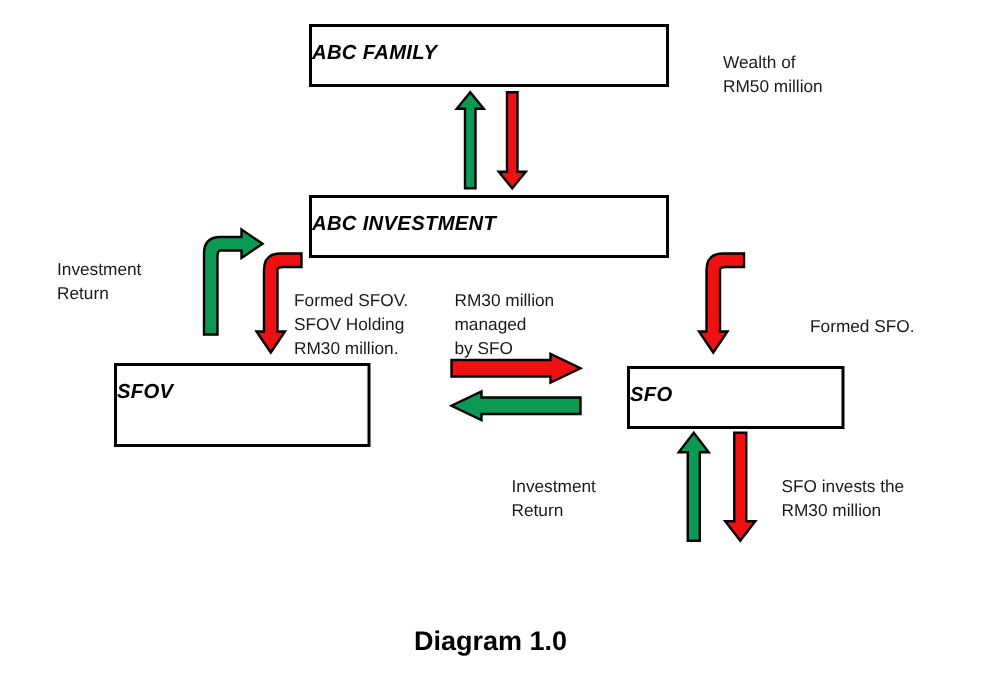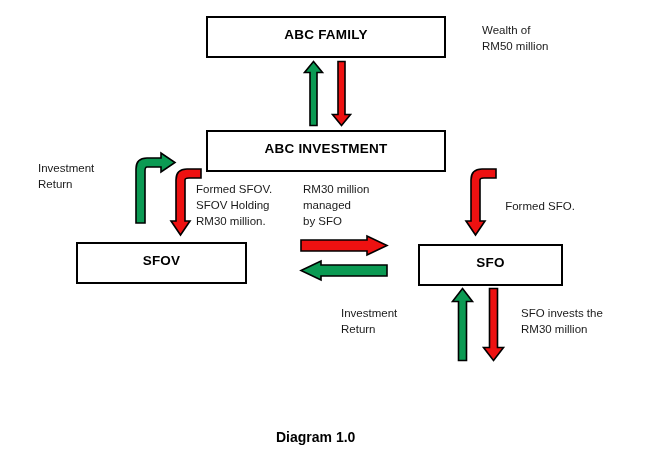--- a/index.html
+++ b/index.html
@@ -18,67 +18,67 @@
     background: #ffffff;
     overflow: hidden;
   }
   .box {
     position: absolute;
     box-sizing: border-box;
     border: 2px solid #000000;
     background: #ffffff;
     display: flex;
     align-items: flex-start;
-    justify-content: center;
     z-index: 5;
+    font-style: italic;
   }
   .box .box-label {
     font-weight: bold;
     font-size: 13.5px;
     letter-spacing: 0.2px;
     padding-top: 9px;
     white-space: nowrap;
   }
   .note {
     position: absolute;
     font-size: 11.5px;
     line-height: 16px;
     color: #1a1a1a;
     white-space: pre-line;
     z-index: 6;
+    margin-top: 12px;
   }
   .note.center { text-align: left; }
   .note.left   { text-align: left; }
   .caption {
     position: absolute;
     font-weight: bold;
-    font-size: 14px;
+    font-size: 18px;
     z-index: 6;
-    margin-top: 12px;
   }
   .arrow {
     position: absolute;
     z-index: 4;
   }
   .arrow svg { display: block; overflow: visible; }
 </style>
 </head>
 <body>
 
 <div id="canvas">
 
   <div class="box" style="left:206px; top:16px; width:240px; height:42px;">
     <span class="box-label">ABC FAMILY</span>
   </div>
 
   <div class="box" style="left:206px; top:130px; width:240px; height:42px;">
     <span class="box-label">ABC INVESTMENT</span>
   </div>
 
-  <div class="box" style="left:76px; top:242px; width:171px; height:42px;">
+  <div class="box" style="left:76px; top:242px; width:171px; height:56px;">
     <span class="box-label">SFOV</span>
   </div>
 
   <div class="box" style="left:418px; top:244px; width:145px; height:42px;">
     <span class="box-label">SFO</span>
   </div>
 
 
   <div class="arrow" style="left:302px; top:60px; width:24px; height:68px;">
     <svg width="24" height="68" viewBox="0 0 24 68">
@@ -162,21 +162,21 @@
 Return</div>
 
   <div class="note left" style="left:196px; top:181px; width:110px;">Formed  SFOV.
 SFOV  Holding
 RM30 million.</div>
 
   <div class="note center" style="left:303px; top:181px; width:100px;">RM30 million
 managed
 by SFO</div>
 
-  <div class="note left" style="left:480px; top:198px; width:120px;text-align:center;">Formed SFO.</div>
+  <div class="note left" style="left:540px; top:198px; width:120px;">Formed SFO.</div>
 
   <div class="note center" style="left:341px; top:305px; width:100px;">Investment
 Return</div>
 
   <div class="note left" style="left:521px; top:305px; width:130px;">SFO invests the
 RM30 million</div>
 
   <div class="caption" style="left:276px; top:417px;">Diagram 1.0</div>
 
 </div>

